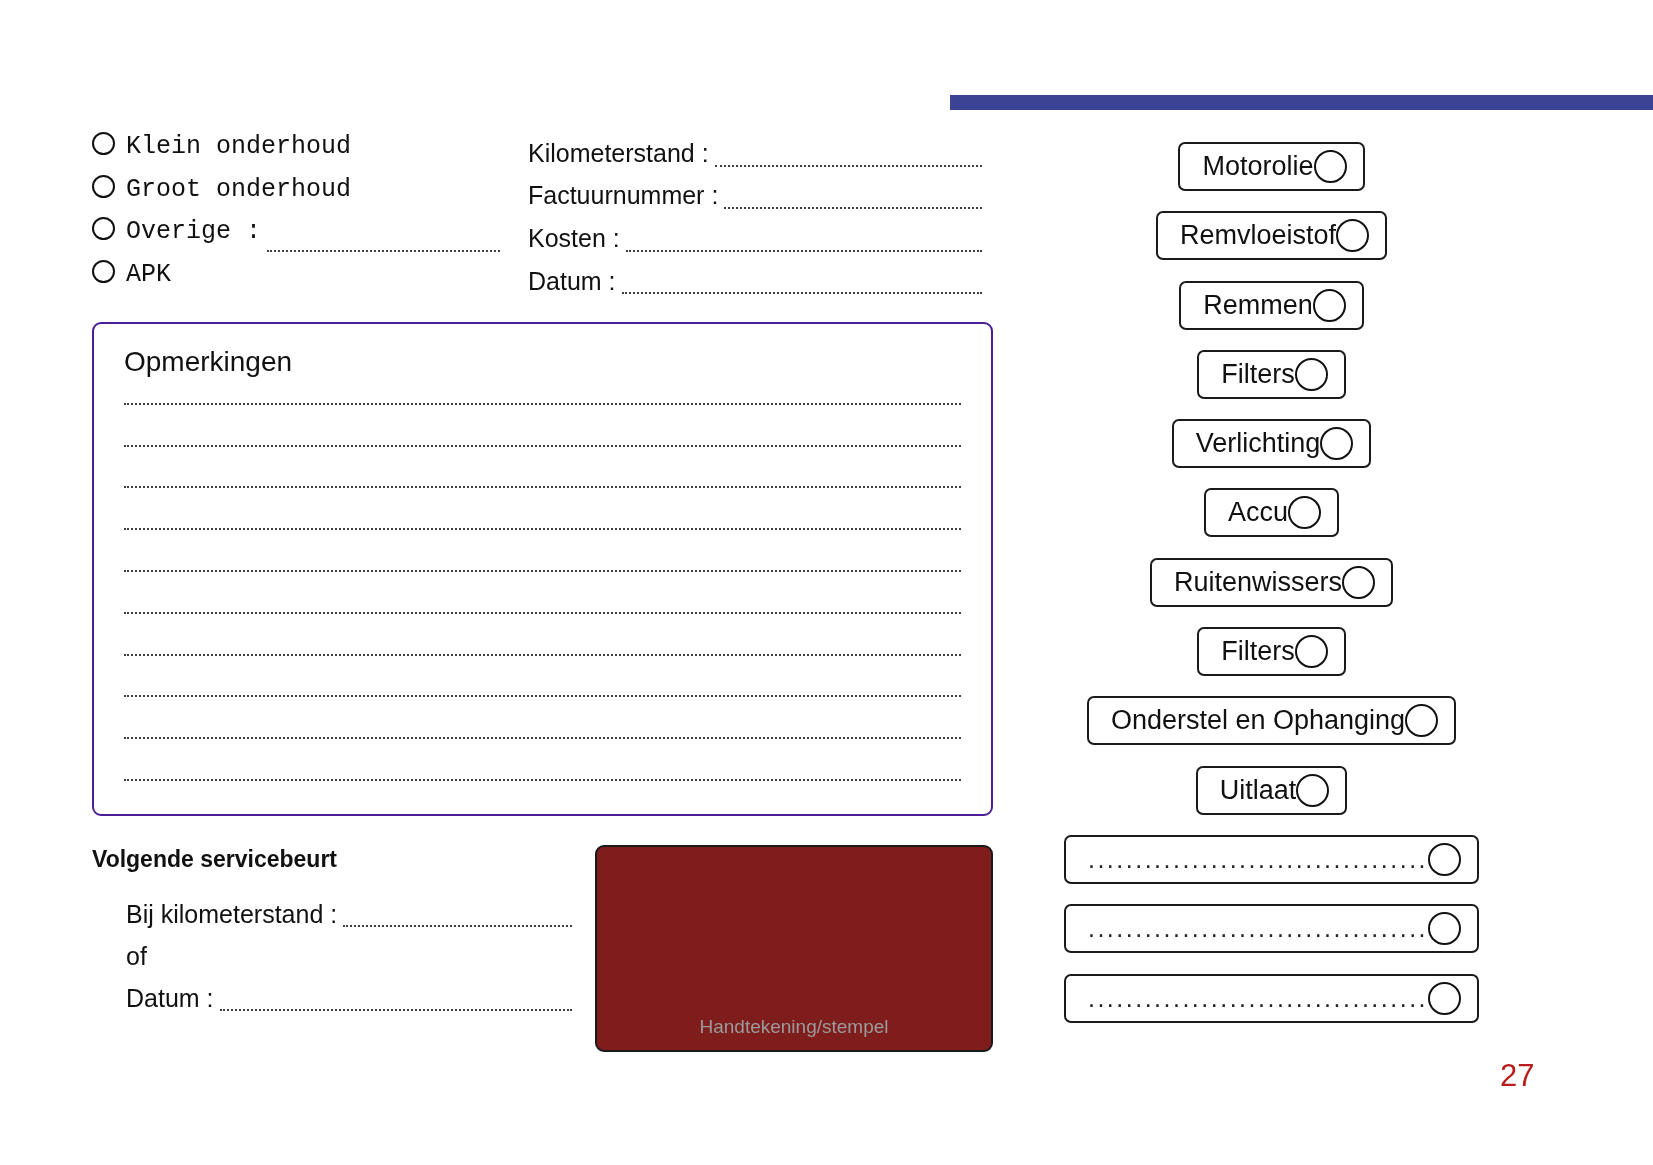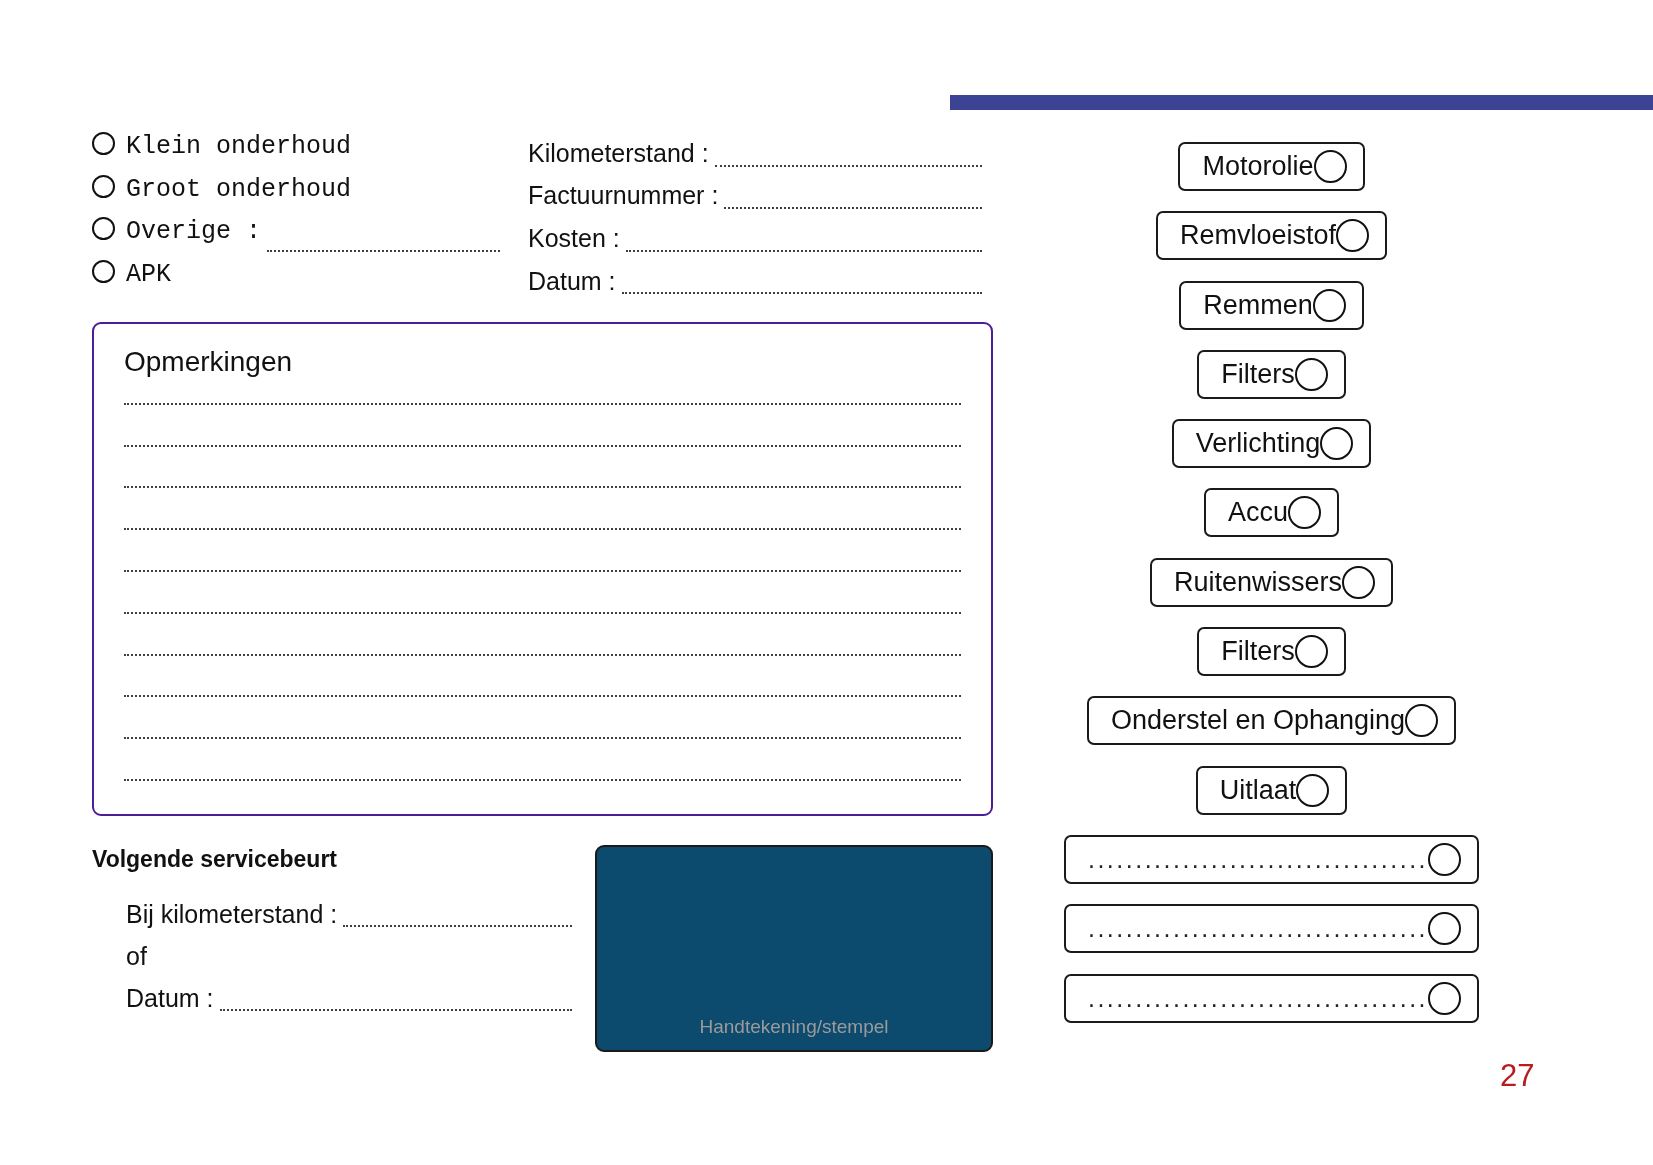--- a/index.html
+++ b/index.html
@@ -48,21 +48,21 @@
   
   .next-service { left:92px; top:846px; width:482px; }
   .ns-title { font-size:23px; font-weight:bold; margin-bottom:20px; }
   .ns-row { height:42px; display:flex; align-items:center;margin-left:34px; }
   .ns-label { font-size:25px; white-space:nowrap; }
 
   
   .signature-box {
     left:595px; top:845px; width:398px; height:207px;
     border:2px solid #1a1a1a; border-radius:9px;
-    display:flex; align-items:flex-end; justify-content:center; background:#0c4a6e;
+    display:flex; align-items:flex-end; justify-content:center; background:#7f1d1d;
   }
   .signature-label { color:#9b9b9b; font-size:19px; padding-bottom:12px; }
 
   
   .checklist { left:1038px; top:142px; width:467px; display:flex; flex-direction:column; gap:20.3px;align-items:center; }
   .check-item {
     height:49px; border:2px solid #1a1a1a; border-radius:7px; background:#fff;
     display:flex; align-items:center; justify-content:space-between;
     padding:0 16px 0 22px;
   }

